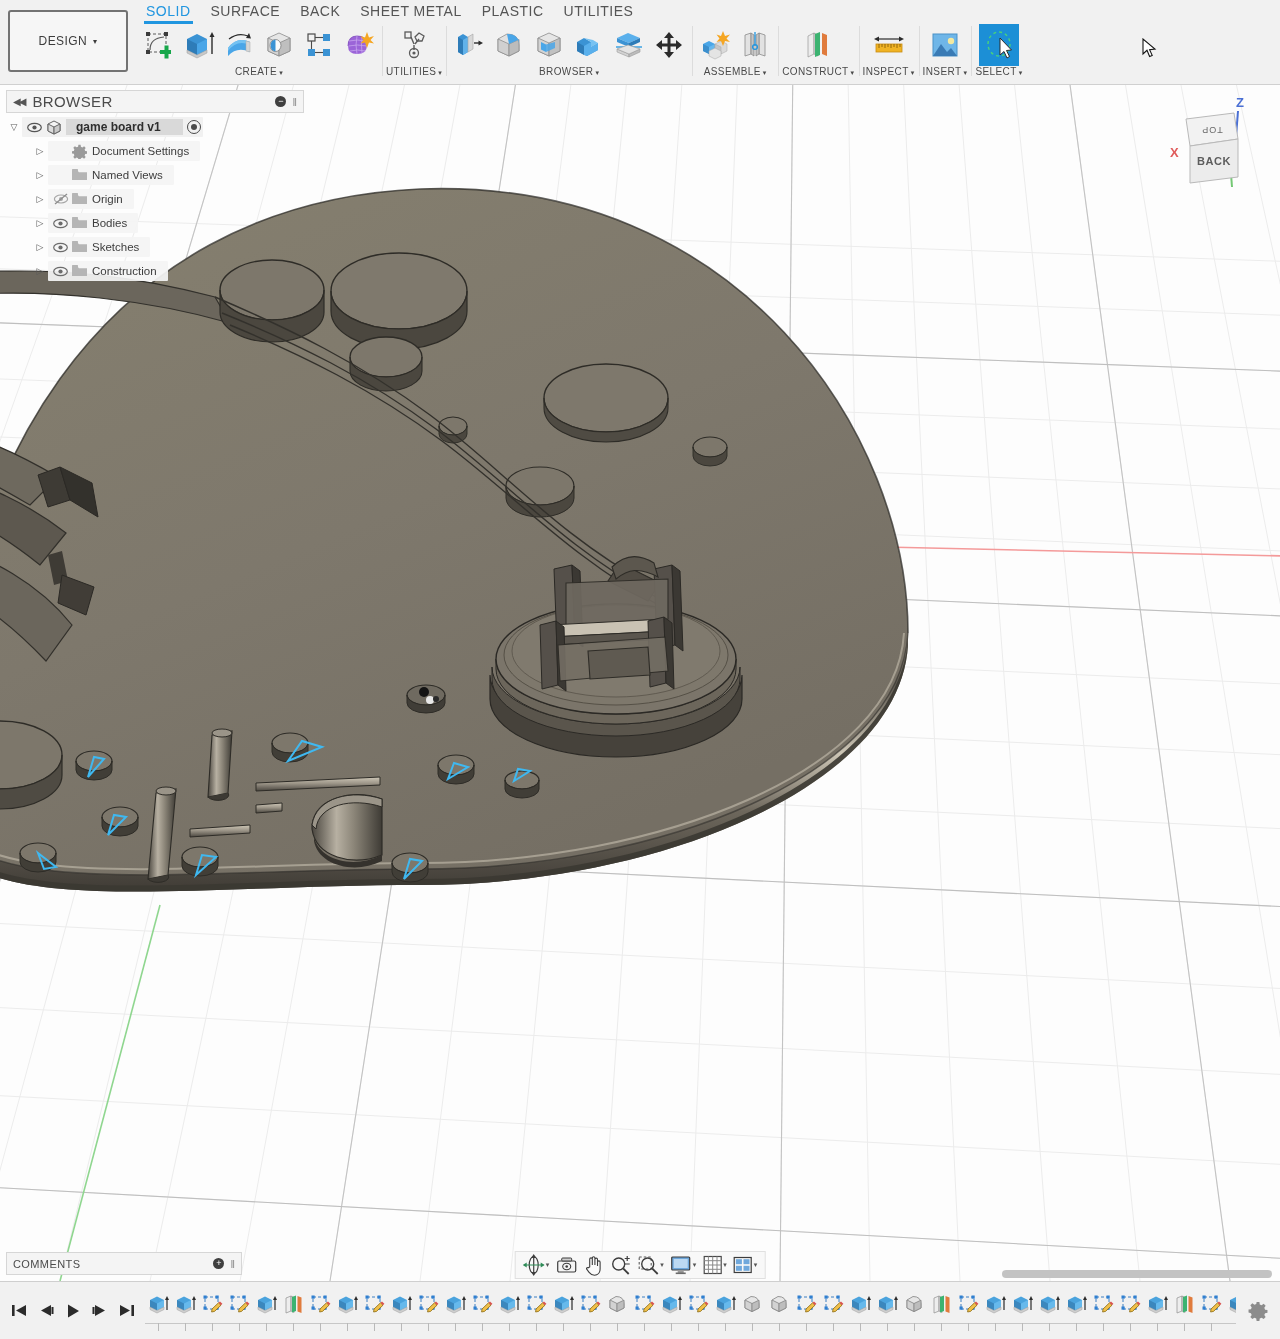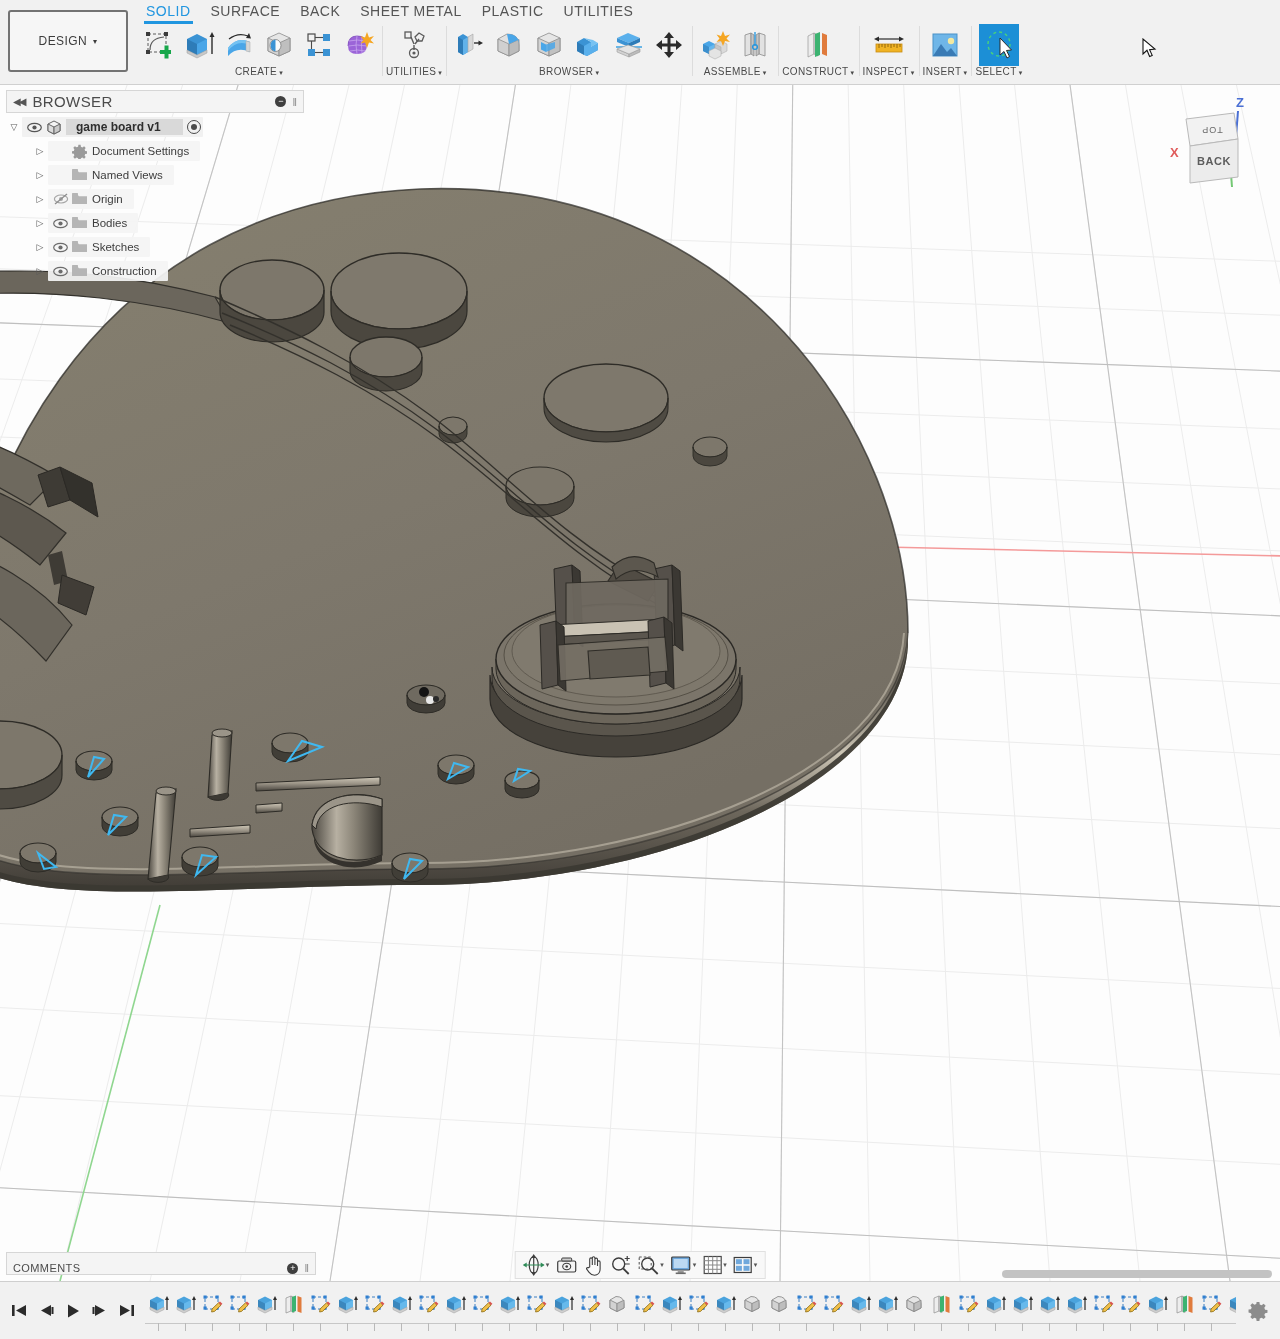--- a/index.html
+++ b/index.html
@@ -149,23 +149,23 @@
     cursor: pointer;
   }
   .node .radio i { width: 6px; height: 6px; border-radius: 50%; background: #4a4a4a; display: block; }
 
   
   .viewcube { position: absolute; right: 4px; top: 4px; width: 110px; height: 104px; z-index: 30; }
 
   
   .comments {
     position: absolute; left: 6px; bottom: 6px;
-    width: 310px; height: 23px;
+    width: 236px; height: 23px;
     background: #f4f4f4; border: 1px solid #d6d6d6;
-    display: flex; align-items: flex-end; padding: 0 6px;
+    display: flex; align-items: center; padding: 0 6px;
     z-index: 40;
   }
   .comments .title { font-size: 11px; color: #4b4b4b; letter-spacing: .4px; flex: 1; }
   .comments .plus {
     width: 11px; height: 11px; border-radius: 50%;
     background: #3f3f3f; color: #fff;
     font-size: 9px; line-height: 10px; text-align: center; cursor: pointer;
   }
   .comments .gripper { margin-left: 6px; color: #888; font-size: 11px; cursor: grab; }
 

